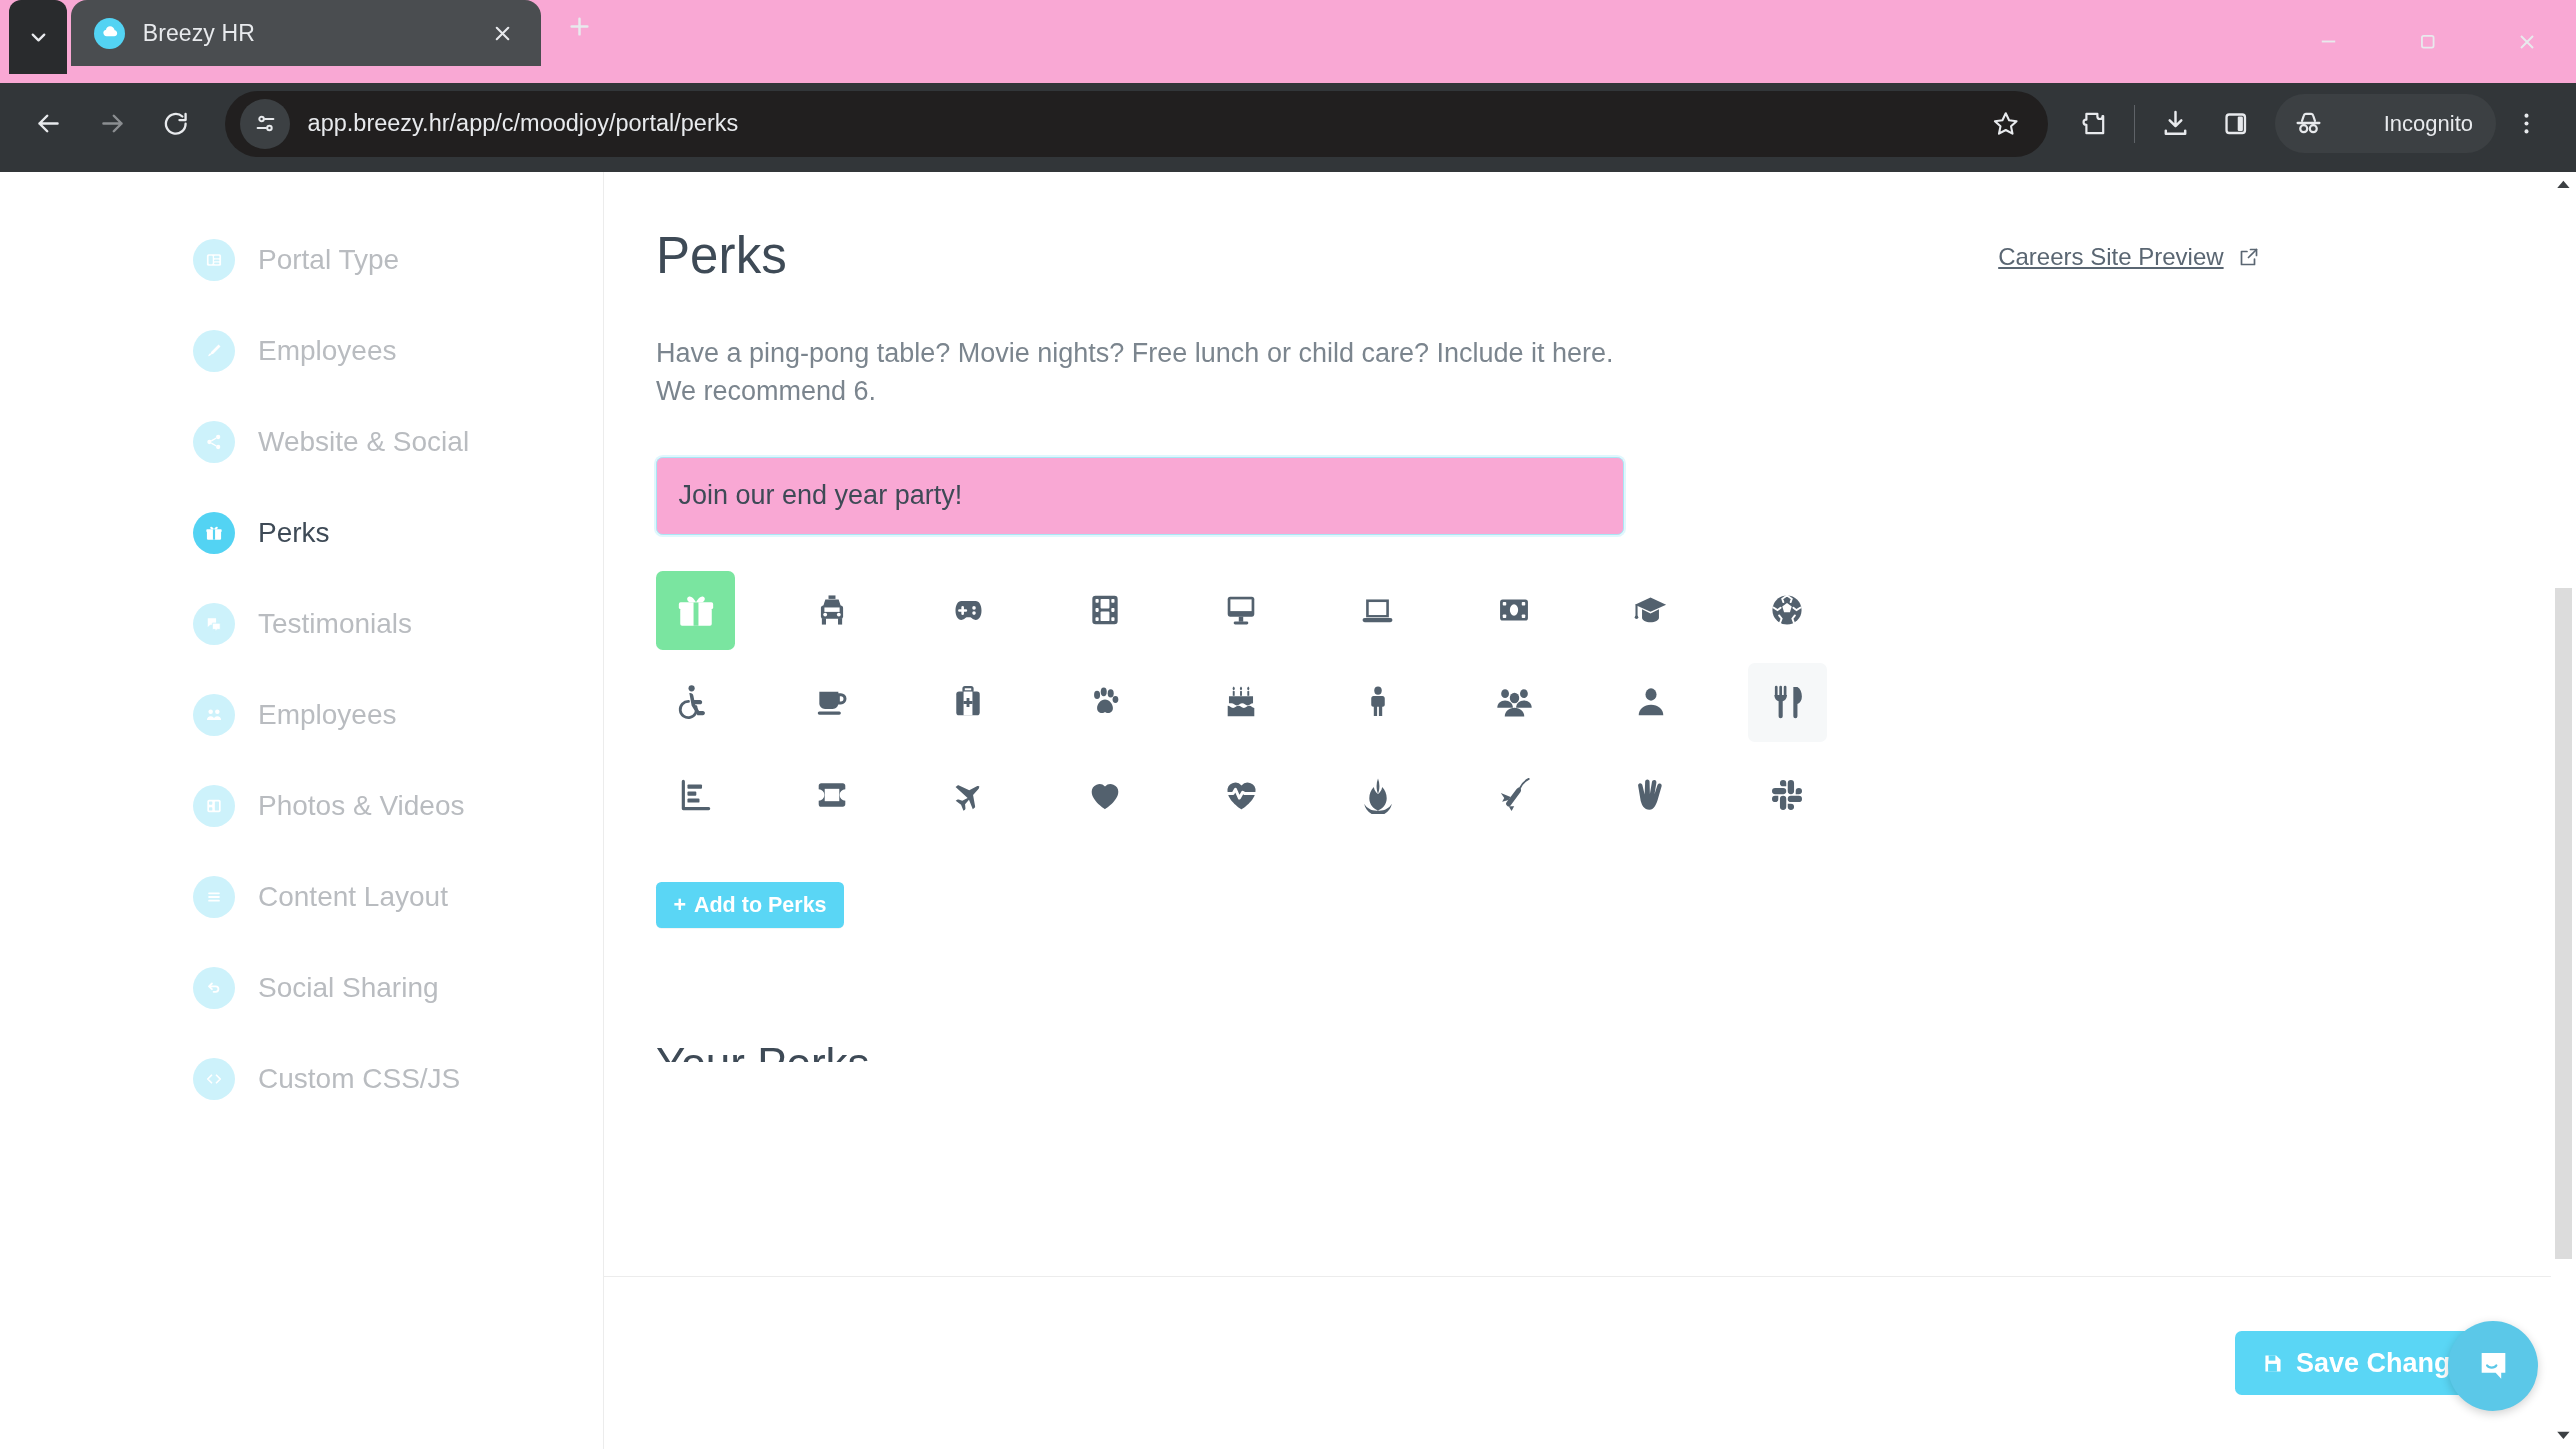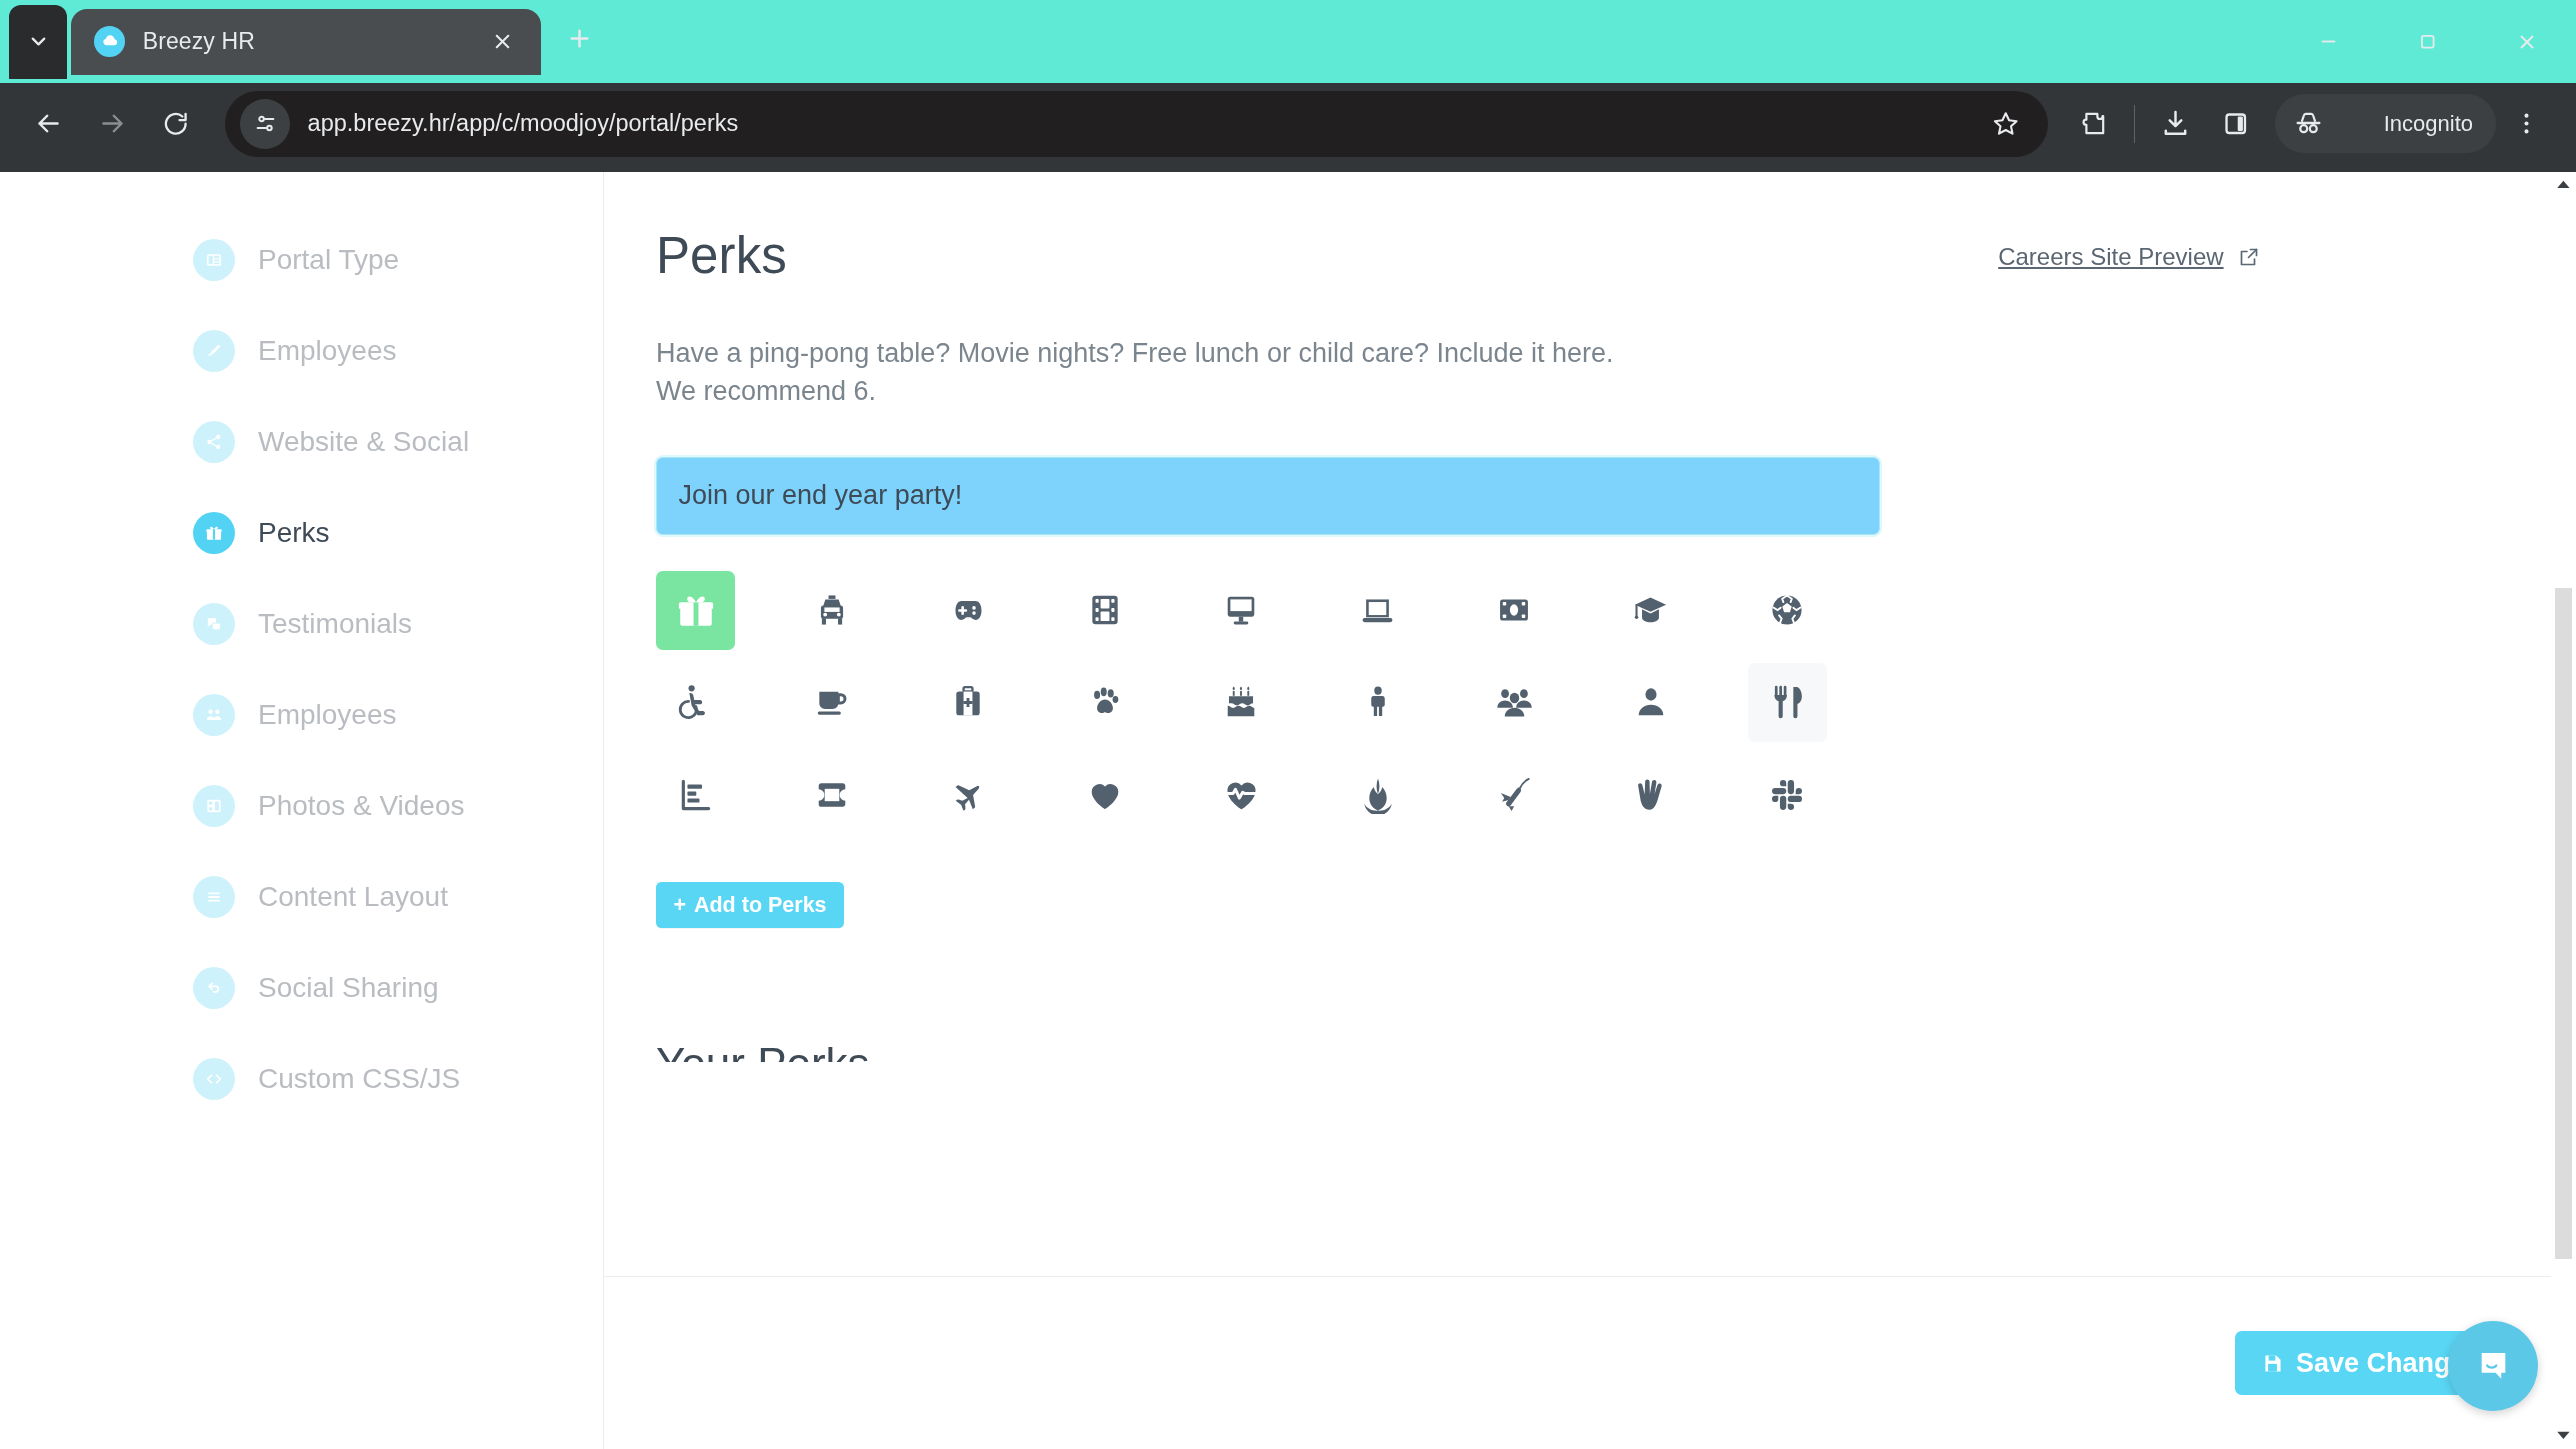--- a/index.html
+++ b/index.html
@@ -8,23 +8,23 @@
     overflow: hidden;
     font-family: "Liberation Sans", sans-serif;
     background: #ffffff;
   }
 
   
   .browser { width: 2576px; height: 1449px; display: flex; flex-direction: column; background: #323639; }
 
   .tabstrip {
     height: 83px;
-    background: #5eead4;
+    background: #f9a8d4;
     display: flex;
-    align-items: center;
+    align-items: flex-start;
     padding-left: 9.4px;
     position: relative;
     flex: 0 0 auto;
   }
   .tab-list-btn {
     width: 58px; height: 74px;
     display: flex; align-items: center; justify-content: center;
     border-radius: 12px 12px 0 0;
     background: #292b2d;
     margin-right: 4px;
@@ -158,27 +158,27 @@
   .preview-link .pl-text { text-decoration: underline; }
 
   .page-desc {
     margin-top: 50px;
     font-size: 27px; line-height: 1.4;
     color: #7b858e;
   }
 
   .perk-input {
     margin-top: 46px;
-    width: 1224px; height: 78px;
+    width: 968px; height: 78px;
     border: 1.3px solid #a9e7f5;
     border-radius: 6.7px;
     box-shadow: 0 0 0 2px rgba(83,211,243,.18);
     display: flex; align-items: center;
     padding: 0 21.5px;
-    background: #7dd3fc;
+    background: #f9a8d4;
   }
   .perk-input-text { font-size: 27px; color: #3e4a56; }
 
   .icon-grid {
     margin-top: 36px;
     width: 1228px;
     display: grid;
     grid-template-columns: repeat(9, 1fr);
     row-gap: 13.4px;
   }

